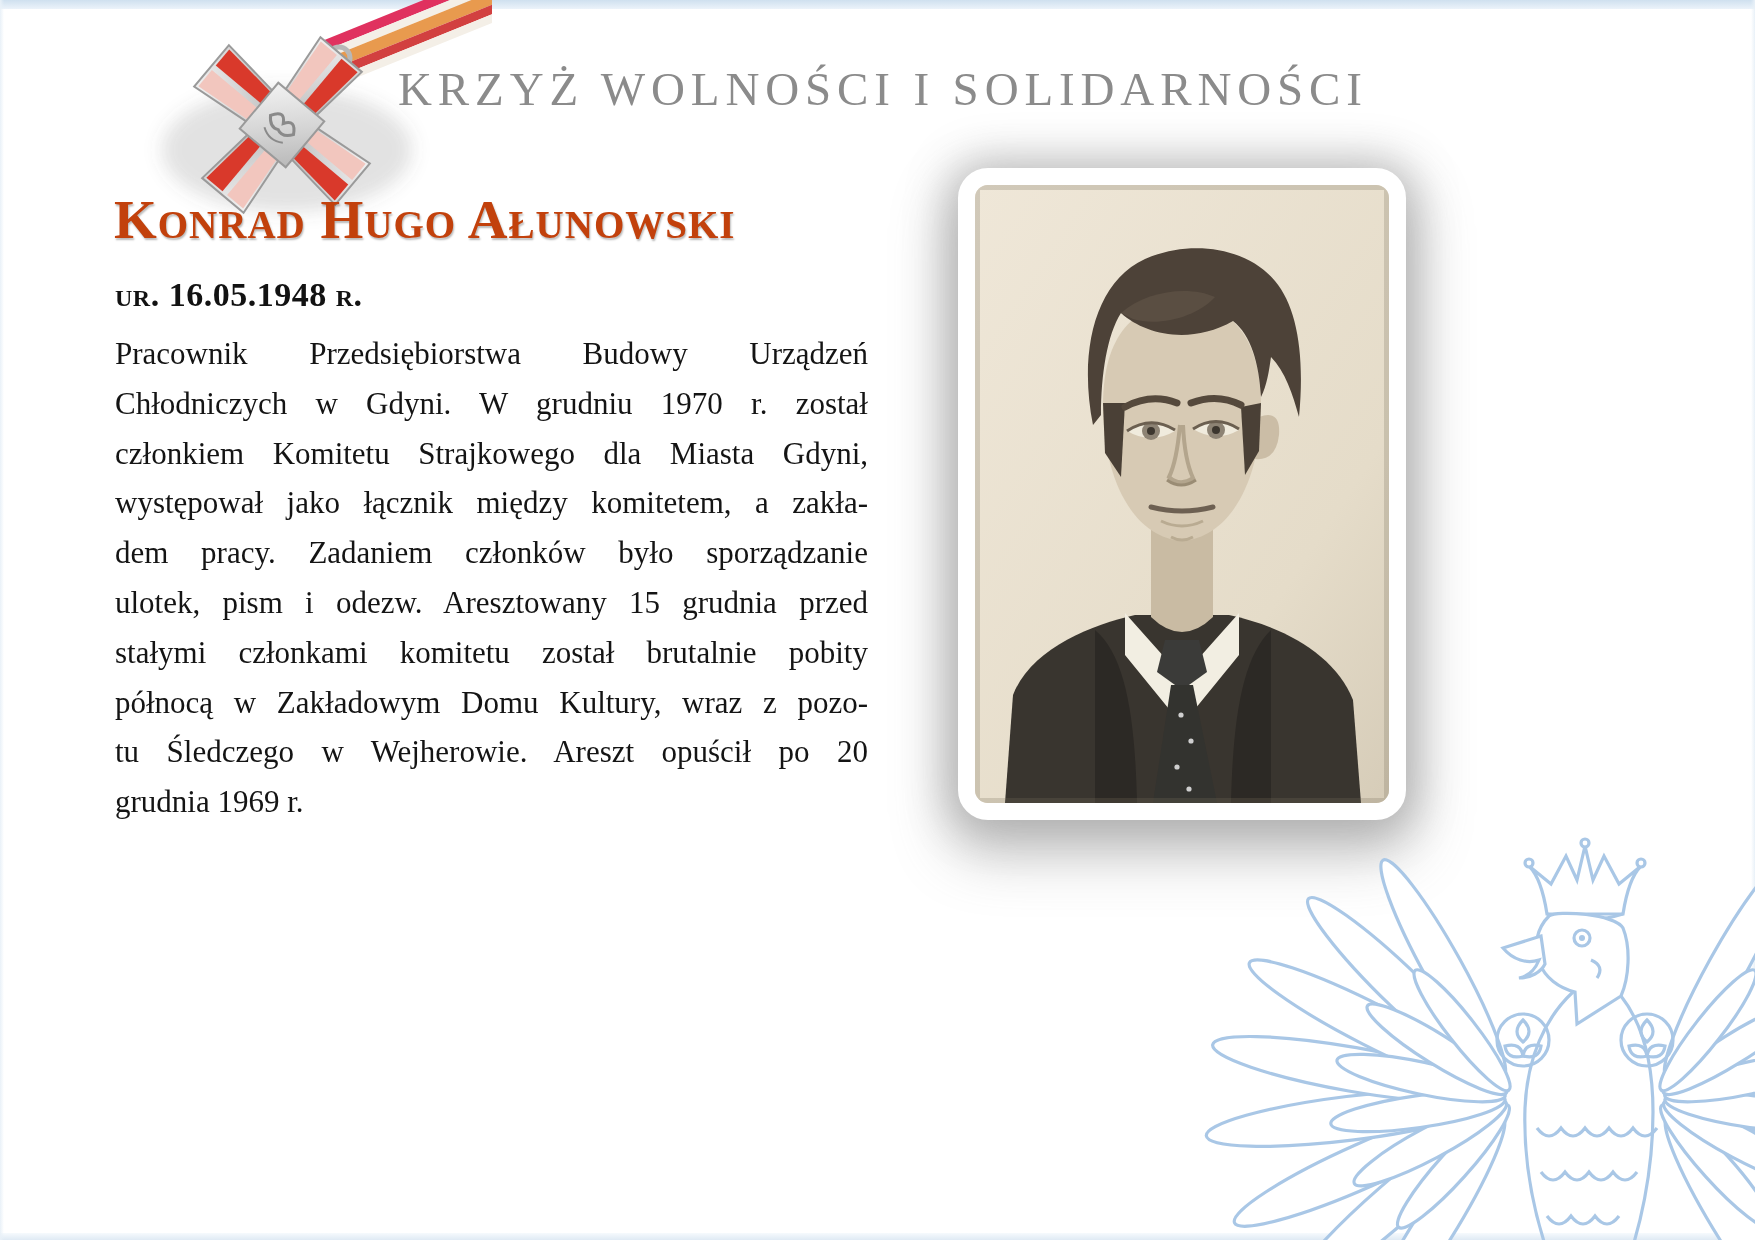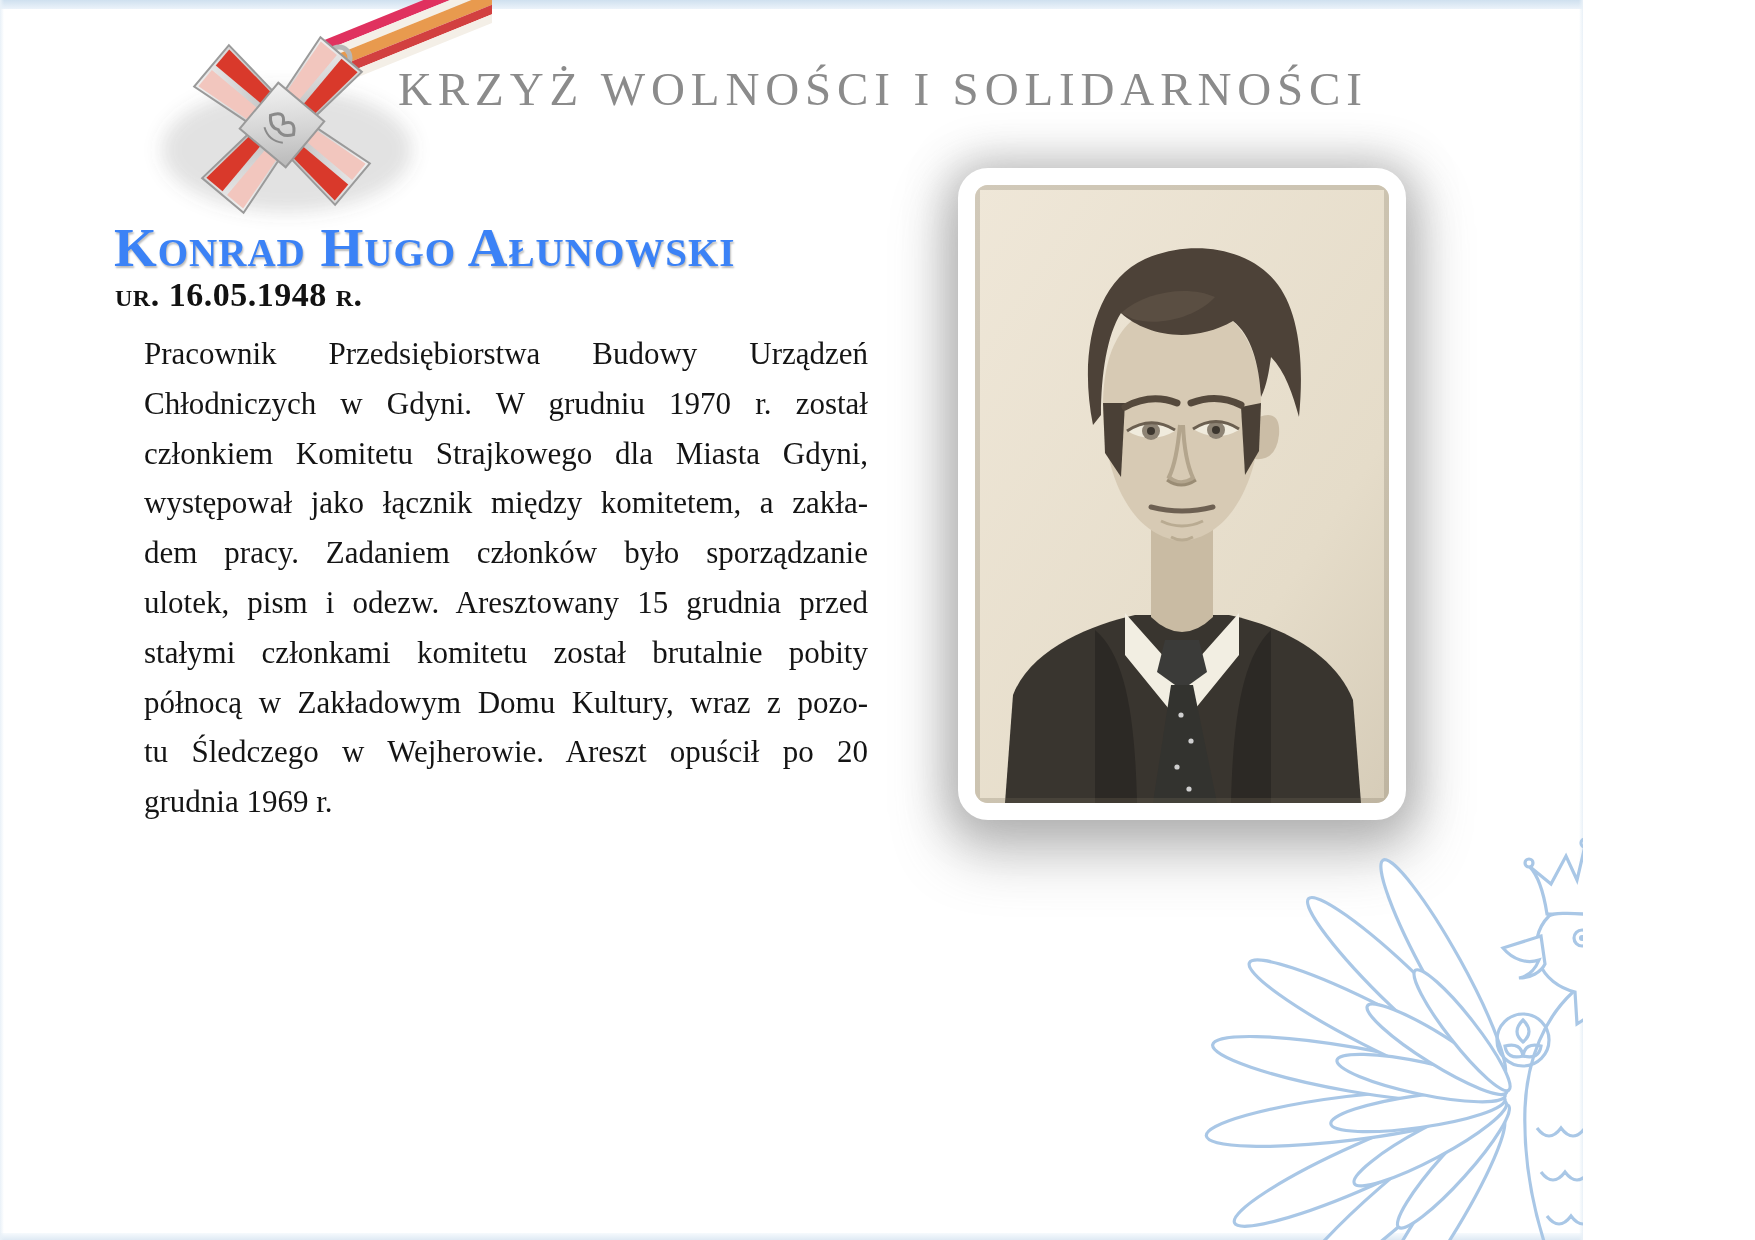--- a/index.html
+++ b/index.html
@@ -1,18 +1,18 @@
 <!DOCTYPE html>
 <html><head>
 <meta charset="utf-8">
 <style>
   html,body{margin:0;padding:0;background:#ffffff;}
   .page{
     position:relative;
-    width:1583px;height:1240px;
+    width:1755px;height:1240px;
     background:#ffffff;
     overflow:hidden;
     font-family:"Liberation Serif", serif;
   }
   .edge-top{position:absolute;top:0;left:0;right:0;height:9px;
     background:linear-gradient(#cfe0ef,#ecf3fa);}
   .edge-bottom{position:absolute;bottom:0;left:0;right:0;height:7px;
     background:linear-gradient(#f6fafd,#dfeaf4);}
   .edge-left{position:absolute;top:0;bottom:0;left:0;width:4px;
     background:linear-gradient(90deg,#e9f1f8,rgba(255,255,255,0));}
@@ -21,36 +21,36 @@
 
   .medal{position:absolute;left:92px;top:0;width:400px;height:232px;}
 
   .page-title{
     position:absolute;left:398px;top:62px;width:1000px;
     font-size:47px;color:#8b8b8b;letter-spacing:0.125em;
     font-weight:400;white-space:nowrap;
   }
 
   .person-name{
-    position:absolute;left:114px;top:216px;
-    font-size:55px;font-weight:700;color:#3b82f6;
+    position:absolute;left:114px;top:188px;
+    font-size:55px;font-weight:700;color:#c2410c;
     font-variant:small-caps;letter-spacing:1px;white-space:nowrap;
     text-shadow:1px 2px 2px rgba(0,0,0,0.28);
   }
   .birth-date{
     position:absolute;left:115px;top:276px;
     font-size:34px;font-weight:700;color:#121212;
     font-variant:small-caps;letter-spacing:0.5px;white-space:nowrap;
   }
 
   .bio{
     position:absolute;left:115px;top:329px;width:753px;
     font-size:31px;line-height:49.8px;color:#141414;
   }
-  .bio-line{text-align:justify;text-align-last:justify;margin-left:29px;}
+  .bio-line{text-align:justify;text-align-last:justify;}
   .bio-line.last{text-align-last:left;}
 
   .portrait-frame{
     position:absolute;left:958px;top:168px;
     width:414px;height:618px;
     border:17px solid #ffffff;border-radius:30px;
     box-shadow:0 0 42px 10px rgba(140,140,140,0.45),
                0 26px 55px 10px rgba(110,110,110,0.38);
     background:#e9e1d1;
   }

